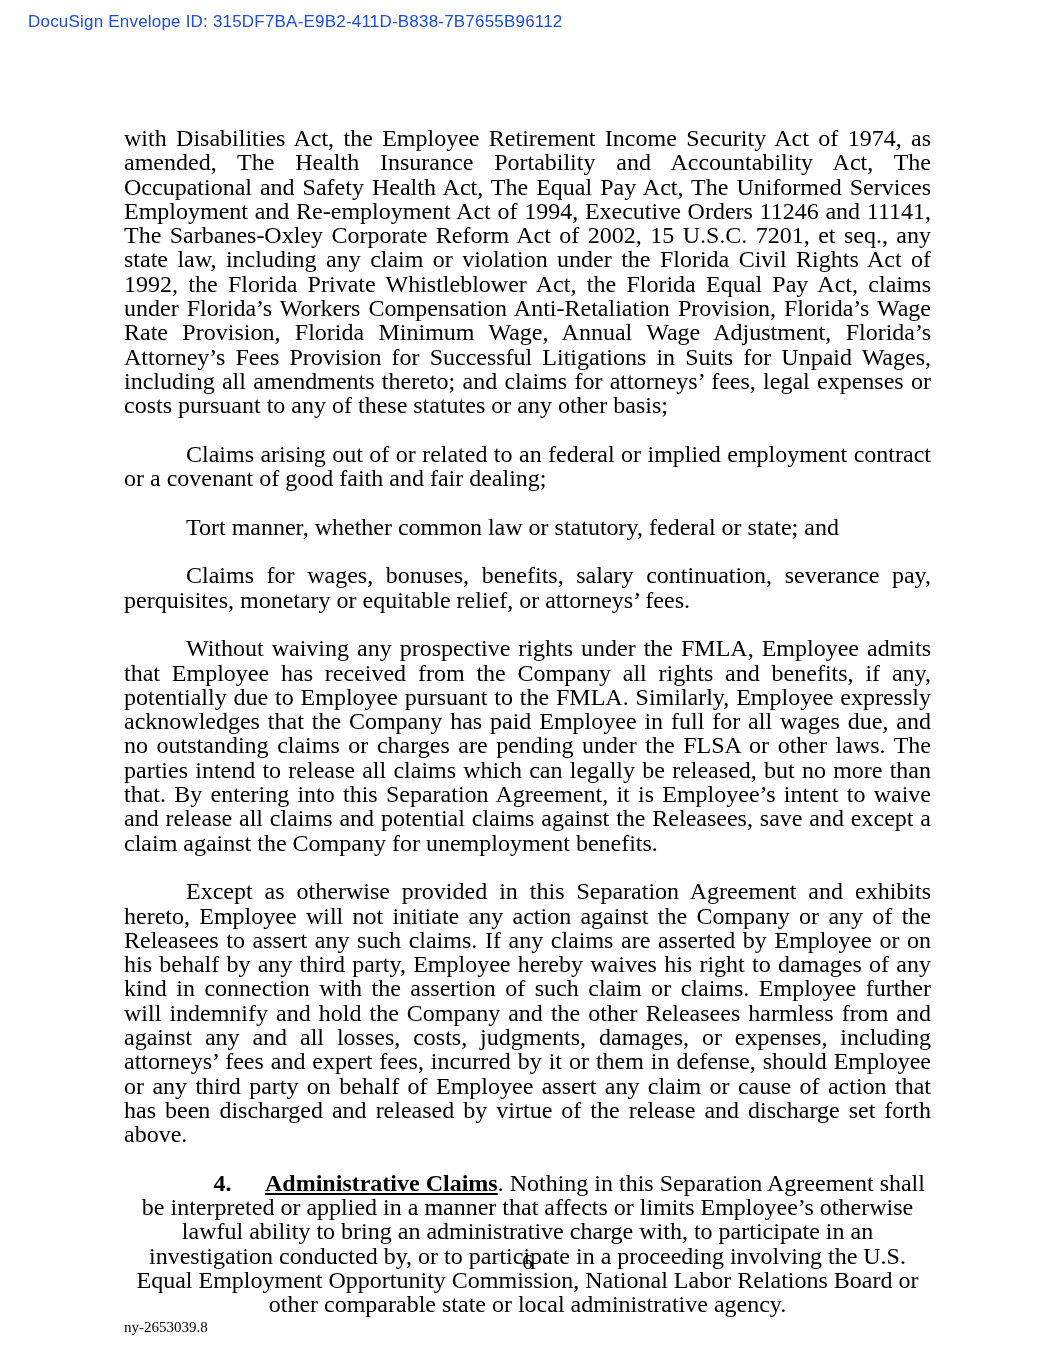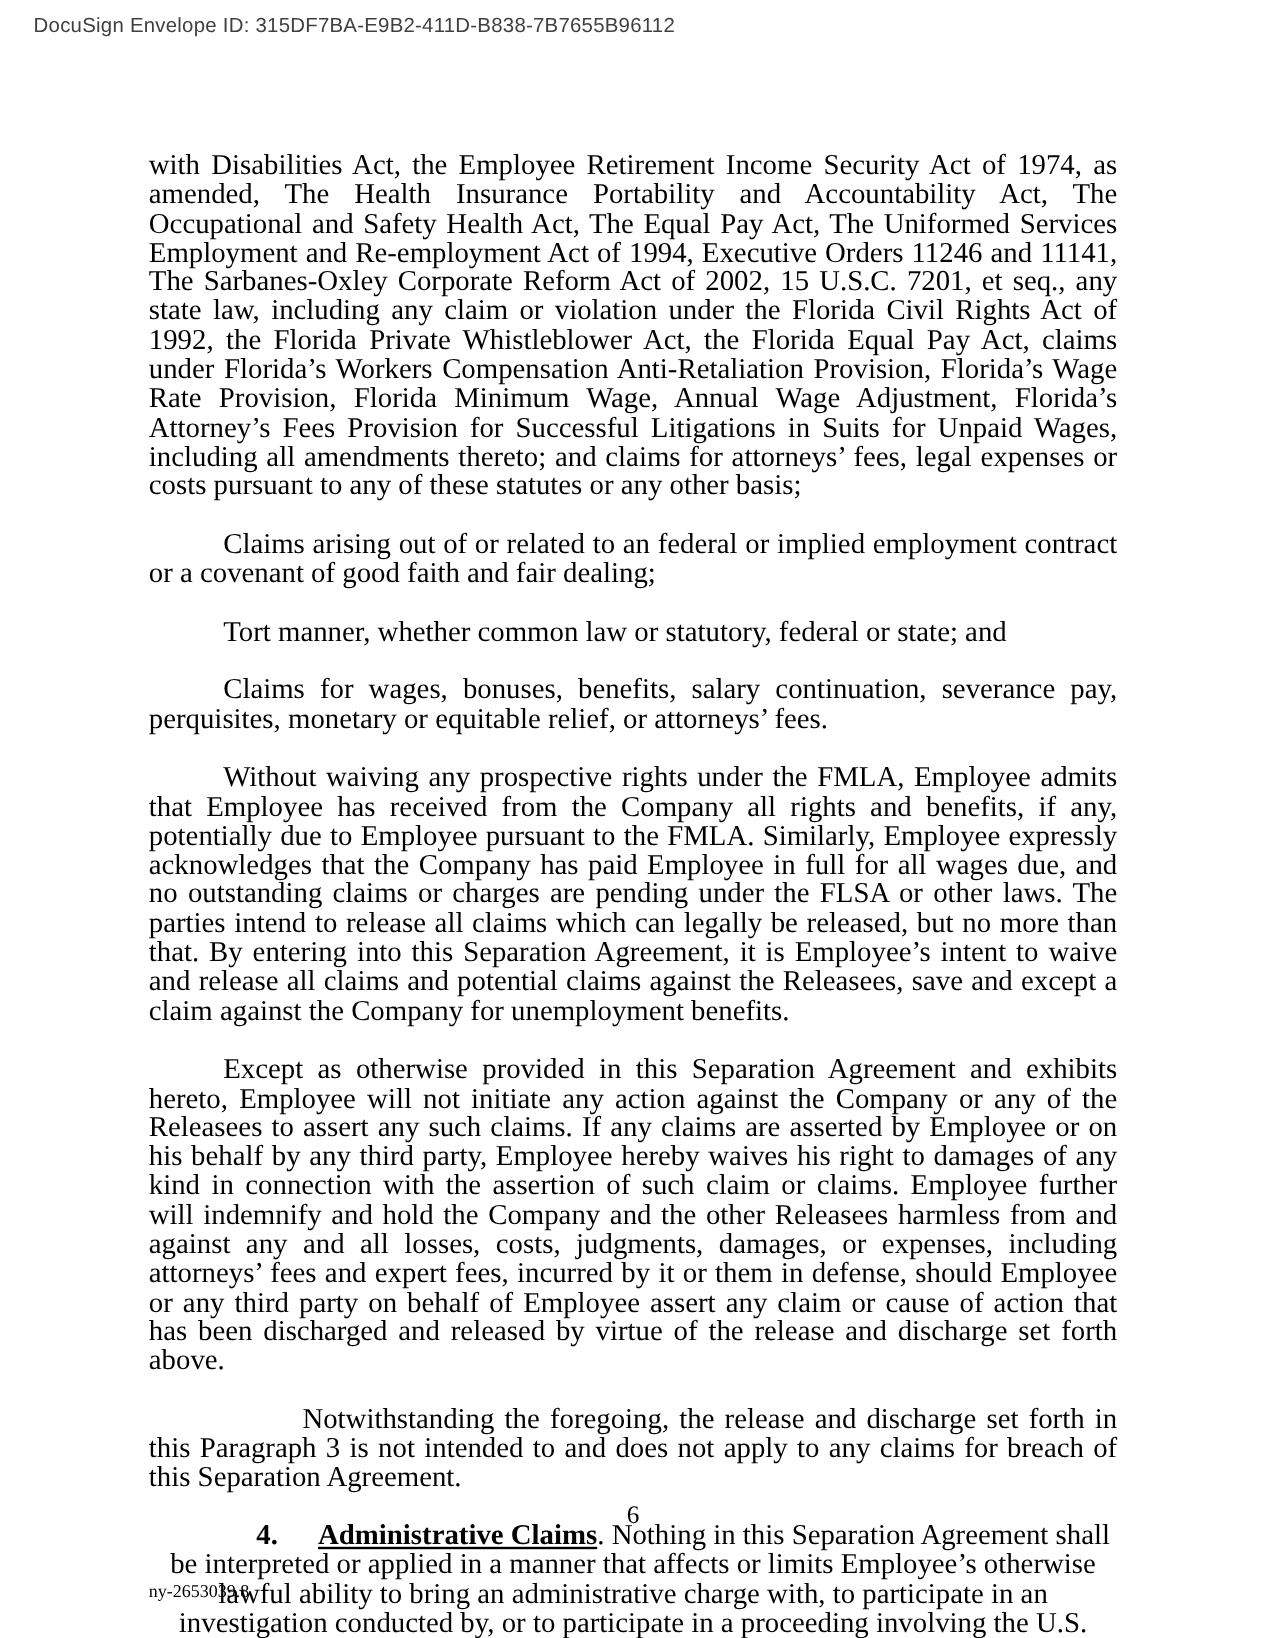--- a/index.html
+++ b/index.html
@@ -15,21 +15,21 @@
     color: #000000;
     overflow: hidden;
   }
   .docusign-header {
     position: absolute;
     left: 28px;
     top: 12px;
     font-family: "Liberation Sans", sans-serif;
     font-size: 17px;
     letter-spacing: 0.2px;
-    color: #404040;
+    color: #1d4ed8;
     white-space: nowrap;
   }
   .doc-body {
     position: absolute;
     left: 124px;
     top: 126px;
     width: 807px;
     font-family: "Liberation Serif", serif;
     font-size: 24px;
     line-height: 24.3px;
@@ -95,21 +95,20 @@
     <p class="para">Claims arising out of or related to an federal or implied employment contract or a covenant of good faith and fair dealing;</p>
 
     <p class="para">Tort manner, whether common law or statutory, federal or state; and</p>
 
     <p class="para">Claims for wages, bonuses, benefits, salary continuation, severance pay, perquisites, monetary or equitable relief, or attorneys’ fees.</p>
 
     <p class="para">Without waiving any prospective rights under the FMLA, Employee admits that Employee has received from the Company all rights and benefits, if any, potentially due to Employee pursuant to the FMLA.  Similarly, Employee expressly acknowledges that the Company has paid Employee in full for all wages due, and no outstanding claims or charges are pending under the FLSA or other laws.  The parties intend to release all claims which can legally be released, but no more than that.  By entering into this Separation Agreement, it is Employee’s intent to waive and release all claims and potential claims against the Releasees, save and except a claim against the Company for unemployment benefits.</p>
 
     <p class="para">Except as otherwise provided in this Separation Agreement and exhibits hereto, Employee will not initiate any action against the Company or any of the Releasees to assert any such claims.  If any claims are asserted by Employee or on his behalf by any third party, Employee hereby waives his right to damages of any kind in connection with the assertion of such claim or claims.  Employee further will indemnify and hold the Company and the other Releasees harmless from and against any and all losses, costs, judgments, damages, or expenses, including attorneys’ fees and expert fees, incurred by it or them in defense, should Employee or any third party on behalf of Employee assert any claim or cause of action that has been discharged and released by virtue of the release and discharge set forth above.</p>
 
-    <p class="para deep-indent">Notwithstanding the foregoing, the release and discharge set forth in this Paragraph 3 is not intended to and does not apply to any claims for breach of this Separation Agreement.</p>
 
     <p class="para numbered"><span class="pnum">4.</span><span class="pheading">Administrative Claims</span><span>.  Nothing in this Separation Agreement shall be interpreted or applied in a manner that affects or limits Employee’s otherwise lawful ability to bring an administrative charge with, to participate in an investigation conducted by, or to participate in a proceeding involving the U.S. Equal Employment Opportunity Commission, National Labor Relations Board or other comparable state or local administrative agency.</span></p>
 
   </main>
 
   <div class="page-number">6</div>
 
   <div class="doc-id">ny-2653039.8</div>
 
 </div>

